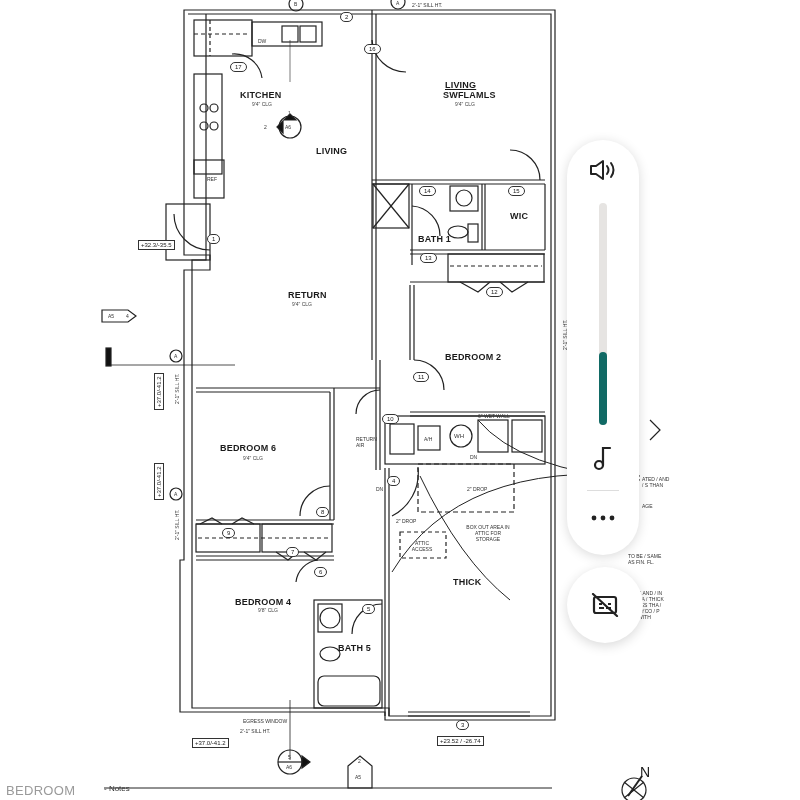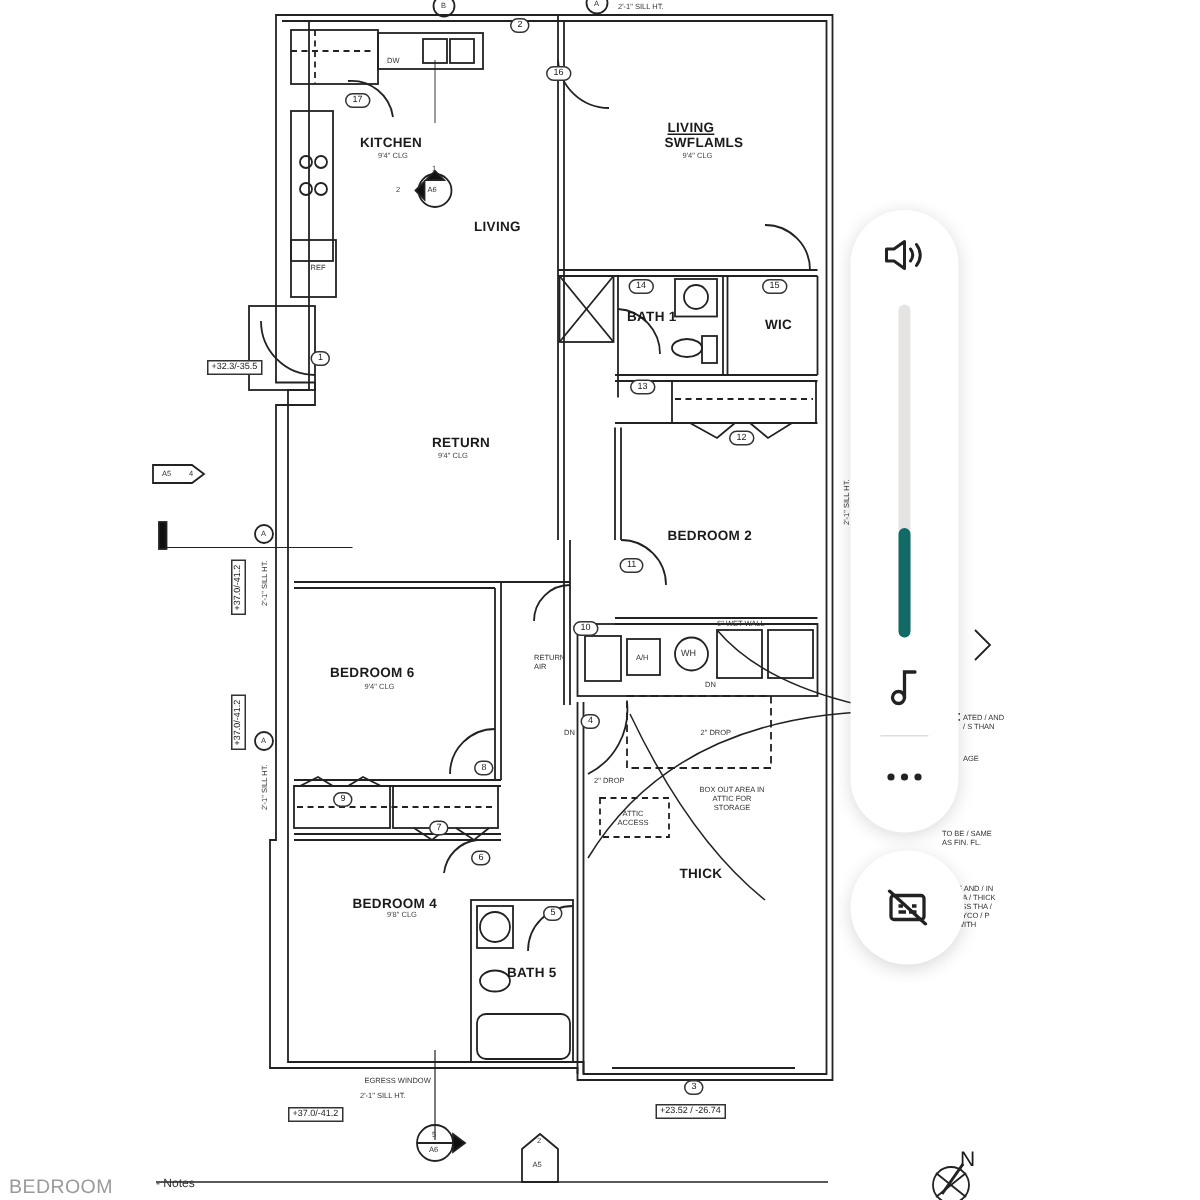--- a/index.html
+++ b/index.html
@@ -162,21 +162,21 @@
 </svg>
 
 <div class="lbl" style="left:240px;top:90px;">KITCHEN</div>
 <div class="sub" style="left:252px;top:101px;">9'4" CLG</div>
 <div class="lbl" style="left:316px;top:146px;">LIVING</div>
 <div class="lbl" style="left:445px;top:80px;text-decoration:underline;">LIVING</div>
 <div class="lbl" style="left:443px;top:90px;">SWFLAMLS</div>
 <div class="sub" style="left:455px;top:101px;">9'4" CLG</div>
 <div class="lbl" style="left:288px;top:290px;">RETURN</div>
 <div class="sub" style="left:292px;top:301px;">9'4" CLG</div>
-<div class="lbl" style="left:418px;top:206px;">BATH 1</div>
+<div class="lbl" style="left:418px;top:234px;">BATH 1</div>
 <div class="lbl" style="left:510px;top:211px;">WIC</div>
 <div class="lbl" style="left:445px;top:352px;">BEDROOM 2</div>
 <div class="lbl" style="left:220px;top:443px;">BEDROOM 6</div>
 <div class="sub" style="left:243px;top:455px;">9'4" CLG</div>
 <div class="lbl" style="left:235px;top:597px;">BEDROOM 4</div>
 <div class="sub" style="left:258px;top:607px;">9'8" CLG</div>
 <div class="lbl" style="left:338px;top:643px;">BATH 5</div>
 <div class="lbl" style="left:453px;top:577px;">THICK</div>
 
 <div class="tag" style="left:207px;top:234px;">1</div>

